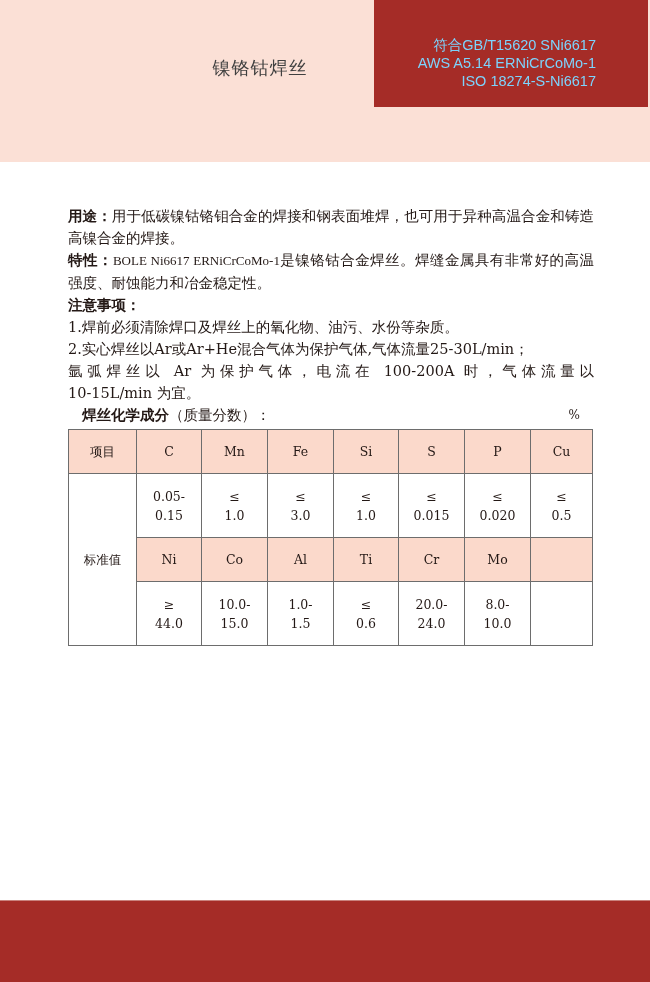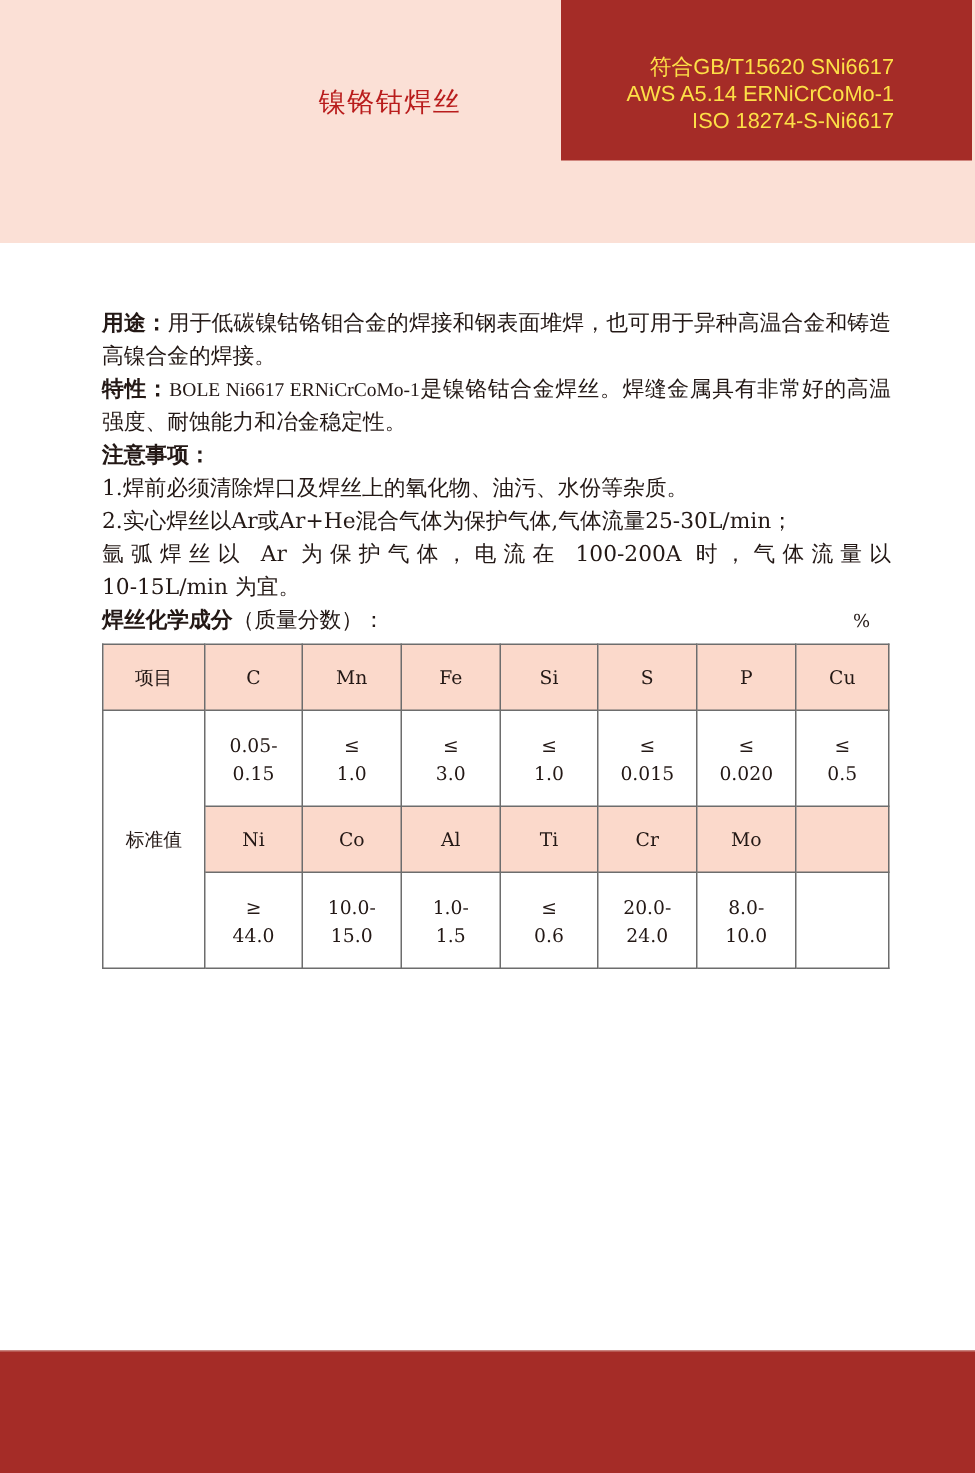--- a/index.html
+++ b/index.html
@@ -1,29 +1,29 @@
 <!DOCTYPE html>
 <html><head>
 <meta charset="utf-8">
 <style>
   html, body { margin:0; padding:0; }
   body { width:650px; height:982px; position:relative; background:#ffffff; overflow:hidden;
          font-family:"DejaVu Serif", "Liberation Serif", serif; color:#231815; }
   .header-band { position:absolute; left:0; top:0; width:650px; height:162px; background:#fbe0d6; }
   .product-title { position:absolute; left:150px; top:56px; width:220px; text-align:center;
-                   font-family:"DejaVu Sans","Liberation Sans",sans-serif; font-size:18px; color:#b91c1c; letter-spacing:1px; }
+                   font-family:"DejaVu Sans","Liberation Sans",sans-serif; font-size:18px; color:#404040; letter-spacing:1px; }
   .std-box { position:absolute; left:374px; top:0; width:274px; height:107px; background:#a52c27; }
-  .std-line { position:absolute; right:52px; color:#fde047; font-family:"Liberation Sans","DejaVu Sans",sans-serif;
+  .std-line { position:absolute; right:52px; color:#7dd3fc; font-family:"Liberation Sans","DejaVu Sans",sans-serif;
               font-size:14.5px; line-height:18px; white-space:nowrap; text-align:right; }
   .content { position:absolute; left:68px; top:205px; width:526px; font-size:14.5px; line-height:22px; }
   .para { margin:0; text-align:justify; }
   .label { font-family:"DejaVu Sans","Liberation Sans",sans-serif; font-weight:bold; }
   .sans { font-family:Liberation Serif, serif; font-size:13px; }
   .spaced { text-align:justify; text-align-last:justify; }
-  .table-title-row { display:flex; justify-content:space-between; }
+  .table-title-row { display:flex; justify-content:space-between;margin-left:14px; }
   .table-title-row .t { font-family:"DejaVu Sans","Liberation Sans",sans-serif; font-weight:bold; }
   .table-title-row .t .unit { font-family:"DejaVu Serif",serif; font-weight:normal; }
   .table-title-row .pct { padding-right:14px; font-size:12px; }
   table.chem { position:absolute; left:68px; top:429px; border-collapse:collapse; font-size:12.5px; }
   table.chem td { border:1px solid #6d6d6d; text-align:center; padding:12px; line-height:19px; }
   table.chem tr.hdr td { background:#fbd9cb; height:18px; }
   table.chem tr.val td { height:39px; }
   .footer-band { position:absolute; left:0; top:900px; width:650px; height:82px; background:#a52c27; border-top:1px solid #c9827d; }
 </style>
 </head>

